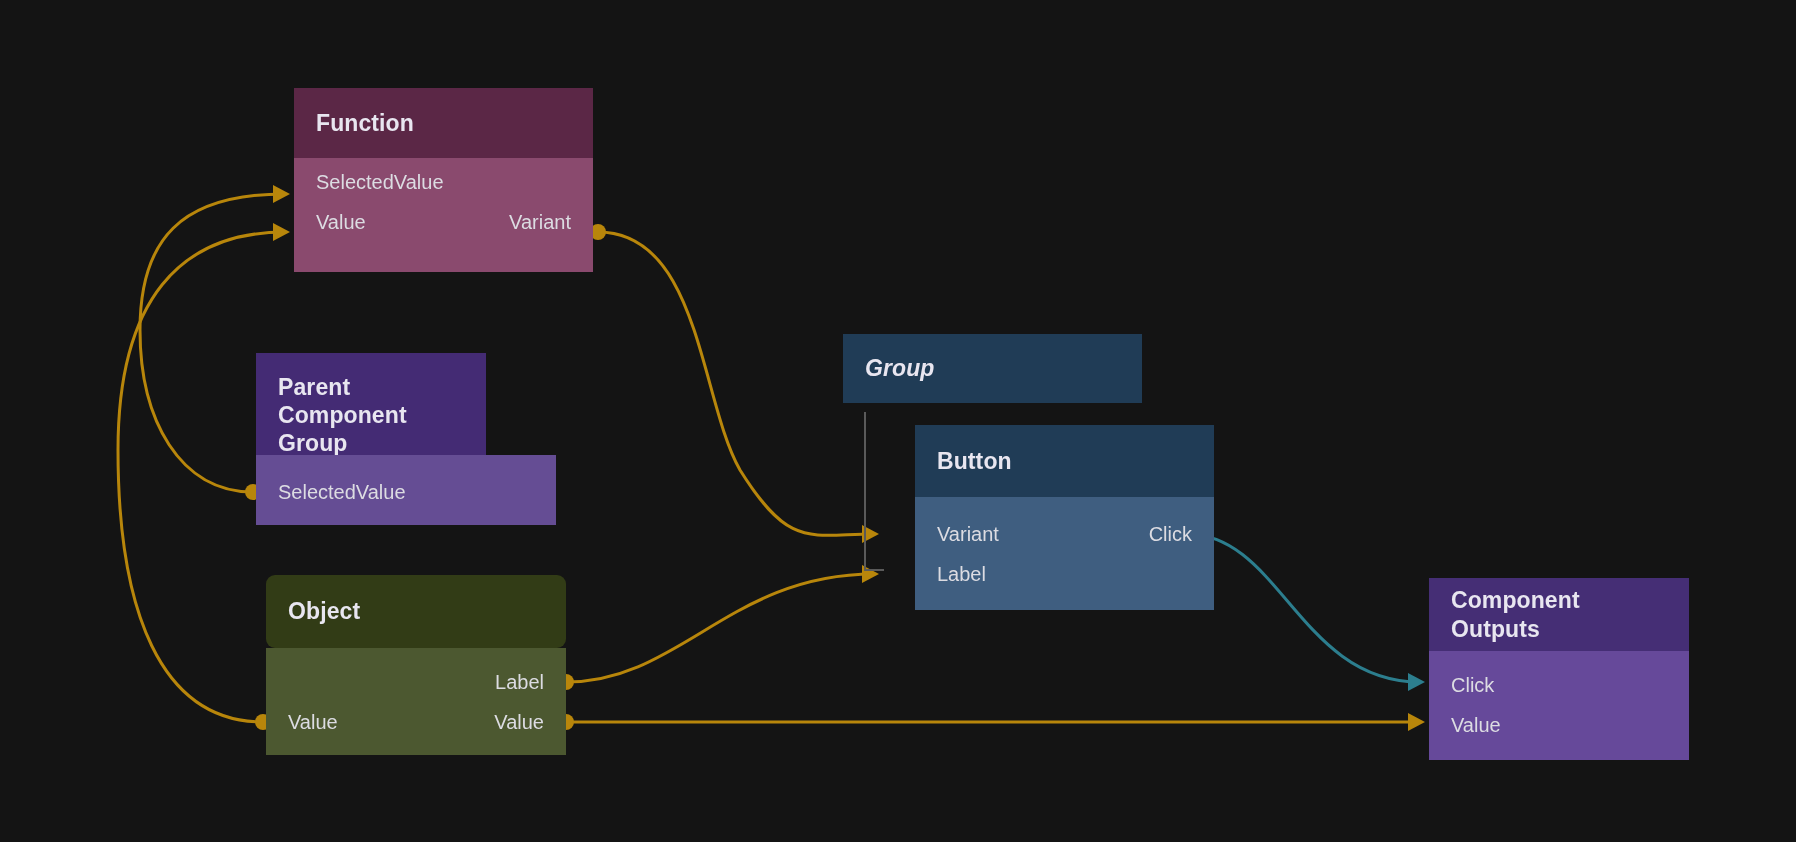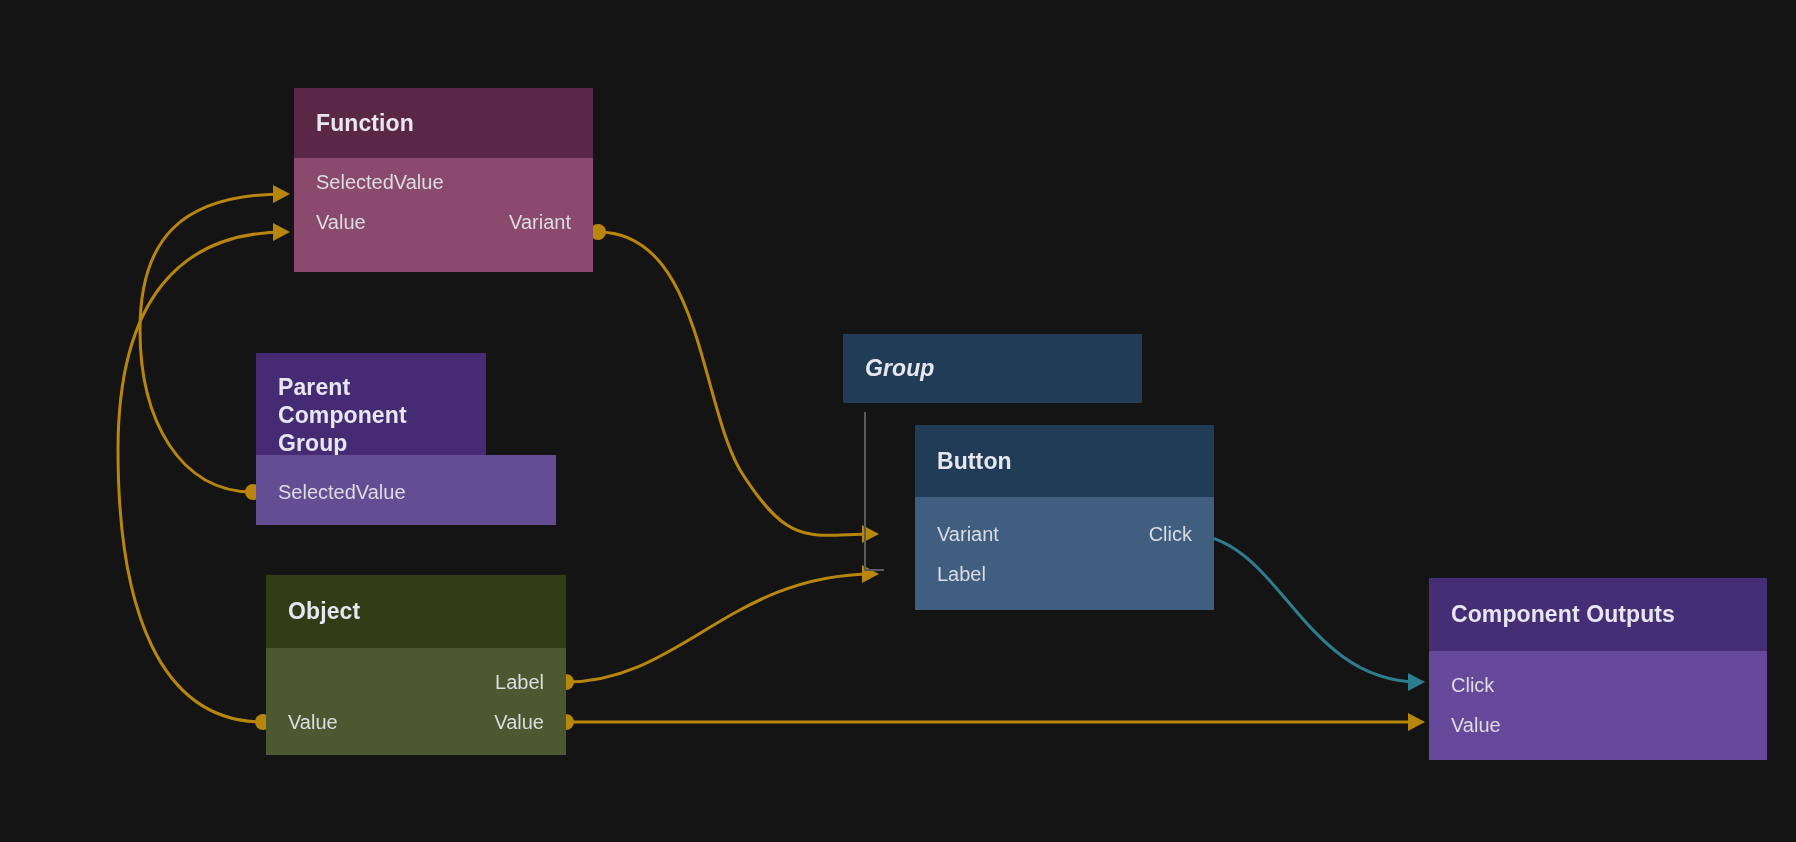--- a/index.html
+++ b/index.html
@@ -122,21 +122,21 @@
         </div>
       </div>
       <div class="node theme-parent" style="left: 256px; top: 353px; width: 300px; height: 172px;">
         <div class="node-header two-line" style="height: 102px; min-height: 102px; background: rgb(68, 43, 116); width: 230px;">Parent Component Group</div>
         <div class="node-body" style="background: rgb(101, 77, 148);"></div>
         <div class="port-row" style="top: 127px;">
           <span class="port-label">SelectedValue</span>
         </div>
       </div>
       <div class="node theme-object" style="left: 266px; top: 575px; width: 300px; height: 180px;">
-        <div class="node-header" style="height: 73px; min-height: 73px; background: rgb(50, 60, 22);">Object</div>
+        <div class="node-header" style="height: 73px; min-height: 73px; background: rgb(50, 60, 22); border-radius: 9px;">Object</div>
         <div class="node-body" style="background: rgb(76, 88, 48);"></div>
         <div class="port-row" style="top: 135px;">
           <span class="port-label">Value</span>
         </div>
         <div class="port-row" style="top: 95px;">
           <span class="port-label out">Label</span>
         </div>
         <div class="port-row" style="top: 135px;">
           <span class="port-label out">Value</span>
         </div>
@@ -151,21 +151,21 @@
         <div class="port-row" style="top: 97px;">
           <span class="port-label">Variant</span>
         </div>
         <div class="port-row" style="top: 137px;">
           <span class="port-label">Label</span>
         </div>
         <div class="port-row" style="top: 97px;">
           <span class="port-label out">Click</span>
         </div>
       </div>
-      <div class="node theme-outputs" style="left: 1429px; top: 578px; width: 338px; height: 182px;">
+      <div class="node theme-outputs" style="left: 1429px; top: 578px; width: 260px; height: 182px;">
         <div class="node-header" style="height: 73px; min-height: 73px; background: rgb(69, 46, 117);">Component Outputs</div>
         <div class="node-body" style="background: rgb(102, 73, 154);"></div>
         <div class="port-row" style="top: 95px;">
           <span class="port-label">Click</span>
         </div>
         <div class="port-row" style="top: 135px;">
           <span class="port-label">Value</span>
         </div>
       </div>
     </div>

